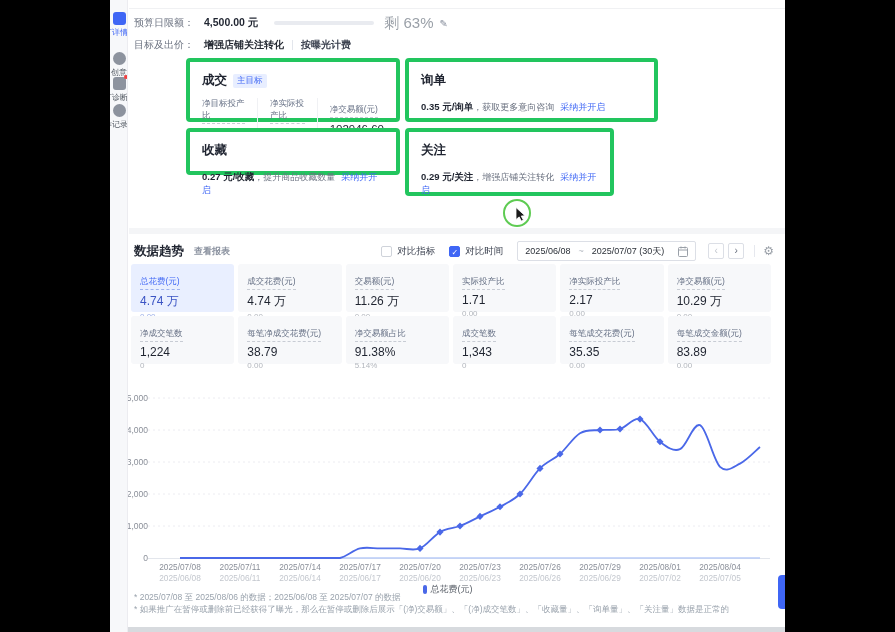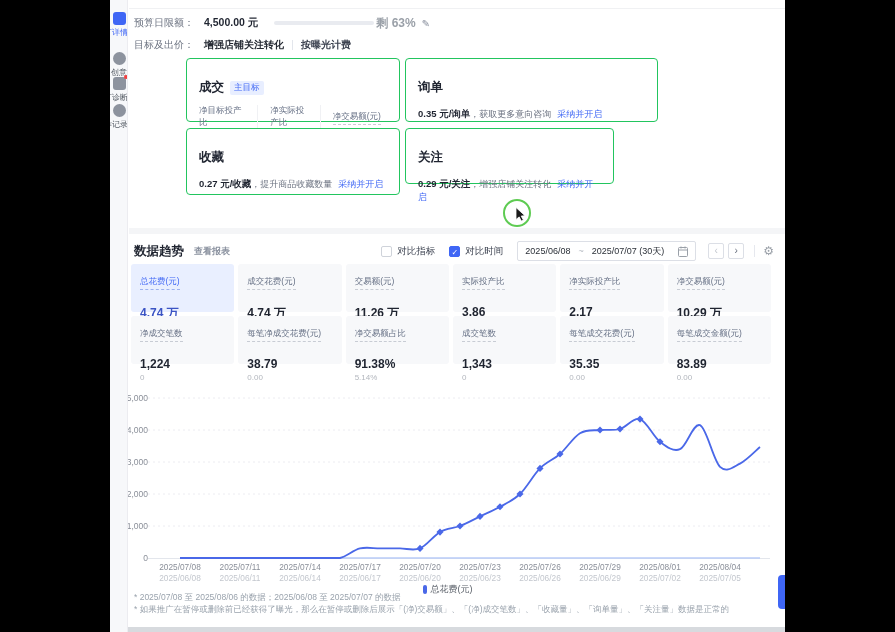--- a/index.html
+++ b/index.html
@@ -17,31 +17,31 @@
   .side-label.active { color:#3f66f5; }
   .red-dot { position:absolute; right:-2px; top:-2px; width:4px; height:4px; background:#f53f3f; border-radius:50%; }
 
   .topline { position:absolute; left:19px; top:8px; width:656px; height:1px; background:#f0f1f3; }
 
   .row-label { font-size:10px; color:#6b7280; }
   .budget-row { position:absolute; left:24px; top:15px; width:640px; height:16px; display:flex; align-items:center; }
   .budget-val { font-size:10.5px; font-weight:bold; color:#1f2430; margin-left:10px; }
   .pbar { width:100px; height:4px; background:#e9ebf0; border-radius:2px; margin-left:16px; overflow:hidden; }
   .pbar-fill { height:4px; background:#5b7cfa; border-radius:2px; }
-  .remain { font-size:12px; color:#9aa0a8; margin-left:2px;font-weight:bold; }
+  .remain { font-size:15px; color:#9aa0a8; margin-left:10px; }
   .pencil { font-size:10px; color:#8a919f; margin-left:6px; cursor:pointer; }
 
   .bid-row { position:absolute; left:24px; top:38px; display:flex; align-items:center;justify-content:flex-end; }
   .bid-tab { font-size:10px; color:#252a33; font-weight:bold; cursor:pointer; }
   .bid-tab.alt { color:#3c4250; }
   .bid-sep { width:1px; height:10px; background:#e3e6ec; margin:0 8px; }
 
   
   .goal-grid { position:absolute; left:76px; top:58px; width:428px; }
-  .gcard { position:absolute; border:1px solid #22c55e; border-radius:4px; background:#fff; padding:20px 12px; }
+  .gcard { position:absolute; border:4px solid #22c55e; border-radius:4px; background:#fff; padding:10px 12px; }
   .gcard-title-row { display:flex; align-items:center; }
   .gcard-title { font-size:12.5px; font-weight:bold; color:#1f2430; }
   .badge { font-size:8.5px; color:#4269f5; background:#e8eeff; border-radius:2px; padding:1px 4px; margin-left:6px; }
   .gmetrics { display:flex; margin-top:9px; }
   .gmetric { padding-right:12px; margin-right:12px; border-right:1px solid #f0f1f4; }
   .gmetric:last-child { border-right:none; margin-right:0; padding-right:0; }
   .gm-label { font-size:8.5px; color:#667085; border-bottom:1px dashed #c8ccd4; padding-bottom:1px; display:inline-block; }
   .gm-value { font-size:11.5px; font-weight:normal; color:#1f2430; margin-top:5px; }
   .info-i { display:inline-block; width:9px; height:9px; border:1px solid #a7adb8; border-radius:50%; font-size:6.5px; line-height:8px; text-align:center; color:#a7adb8; margin-left:3px; vertical-align:1px; font-style:italic; }
   .gdesc { font-size:9px; color:#6b7280; margin-top:12px; }
@@ -72,21 +72,21 @@
   .nav-btn.disabled { color:#c3c7ce; }
   .head-div { width:1px; height:12px; background:#e6e8ee; margin:0 8px 0 10px; }
   .gear { font-size:12px; color:#9aa0a8; cursor:pointer; }
 
   
   .mgrid { position:absolute; left:21px; top:264px; width:640px; display:grid; grid-template-columns:repeat(6,1fr); gap:4px; }
   .mcard { background:#f7f8fa; border-radius:3px; height:48px; padding:6px 9px; cursor:pointer; }
   .mcard.sel { background:#e9efff; }
   .m-label { font-size:8.5px; color:#667085; border-bottom:1px dashed #c8ccd4; display:inline-block; padding-bottom:1px; white-space:nowrap; }
   .mcard.sel .m-label { color:#4269f5; border-color:#9db2ee; }
-  .m-value { font-size:12px; font-weight:bold; color:#1f2430; margin-top:15px; }
+  .m-value { font-size:12px; font-weight:normal; color:#1f2430; margin-top:3px; }
   .mcard.sel .m-value { color:#3b54c4; }
   .m-sub { font-size:8px; color:#b3b7be; margin-top:2px; }
   .mcard.sel .m-sub { color:#9db0e8; }
 
   .chart-wrap { position:absolute; left:0; top:380px; width:675px; height:205px; }
   .legend { position:absolute; left:0; top:583px; width:675px; display:flex; justify-content:center; align-items:center; }
   .legend-marker { width:4px; height:9px; border-radius:2px; background:#4a68e8; margin-right:4px; }
   .legend-text { font-size:9px; color:#5a6069; }
   .fnote { position:absolute; left:24px; font-size:8.5px; color:#9aa3ad; white-space:nowrap; }
 
@@ -155,26 +155,26 @@
           <div class="gm-value">102946.60</div>
         </div>
       </div>
     </div>
 
     <div class="gcard" style="left:219px;top:0;width:253px;height:64px;">
       <div class="gcard-title"><span>询单</span></div>
       <div class="gdesc"><b>0.35 元/询单</b><span>，获取更多意向咨询</span><span class="glink">采纳并开启</span></div>
     </div>
 
-    <div class="gcard" style="left:0;top:70px;width:214px;height:67px;">
+    <div class="gcard" style="left:0;top:70px;width:214px;height:47px;">
       <div class="gcard-title"><span>收藏</span></div>
       <div class="gdesc"><b>0.27 元/收藏</b><span>，提升商品收藏数量</span><span class="glink">采纳并开启</span></div>
     </div>
 
-    <div class="gcard" style="left:219px;top:70px;width:209px;height:56px;">
+    <div class="gcard" style="left:219px;top:70px;width:209px;height:68px;">
       <div class="gcard-title"><span>关注</span></div>
       <div class="gdesc"><b>0.29 元/关注</b><span>，增强店铺关注转化</span><span class="glink">采纳并开启</span></div>
     </div>
   </div>
 
 
   <div class="ring"></div>
   <svg class="cursor-svg" width="12" height="15">
     <polygon points="1,0.5 1,12.5 4.2,9.9 6.4,14.1 8.4,13.1 6.2,9.1 10,8.7" fill="#1a1a1a" stroke="#fff" stroke-width="0.8"></polygon>
   </svg>
@@ -205,21 +205,21 @@
       <span class="nav-btn">›</span>
       <span class="head-div"></span>
       <span class="gear">⚙</span>
     </span>
   </div>
 
   <div class="mgrid" id="mgrid">
       <div class="mcard sel"><span class="m-label">总花费(元)</span><div class="m-value">4.74 万</div><div class="m-sub">0.00</div></div>
       <div class="mcard"><span class="m-label">成交花费(元)</span><div class="m-value">4.74 万</div><div class="m-sub">0.00</div></div>
       <div class="mcard"><span class="m-label">交易额(元)</span><div class="m-value">11.26 万</div><div class="m-sub">0.00</div></div>
-      <div class="mcard"><span class="m-label">实际投产比</span><div class="m-value">3.86</div><div class="m-sub">0.00</div></div>
+      <div class="mcard"><span class="m-label">实际投产比</span><div class="m-value">1.71</div><div class="m-sub">0.00</div></div>
       <div class="mcard"><span class="m-label">净实际投产比</span><div class="m-value">2.17</div><div class="m-sub">0.00</div></div>
       <div class="mcard"><span class="m-label">净交易额(元)</span><div class="m-value">10.29 万</div><div class="m-sub">0.00</div></div>
       <div class="mcard"><span class="m-label">净成交笔数</span><div class="m-value">1,224</div><div class="m-sub">0</div></div>
       <div class="mcard"><span class="m-label">每笔净成交花费(元)</span><div class="m-value">38.79</div><div class="m-sub">0.00</div></div>
       <div class="mcard"><span class="m-label">净交易额占比</span><div class="m-value">91.38%</div><div class="m-sub">5.14%</div></div>
       <div class="mcard"><span class="m-label">成交笔数</span><div class="m-value">1,343</div><div class="m-sub">0</div></div>
       <div class="mcard"><span class="m-label">每笔成交花费(元)</span><div class="m-value">35.35</div><div class="m-sub">0.00</div></div>
       <div class="mcard"><span class="m-label">每笔成交金额(元)</span><div class="m-value">83.89</div><div class="m-sub">0.00</div></div>
     </div>
 

